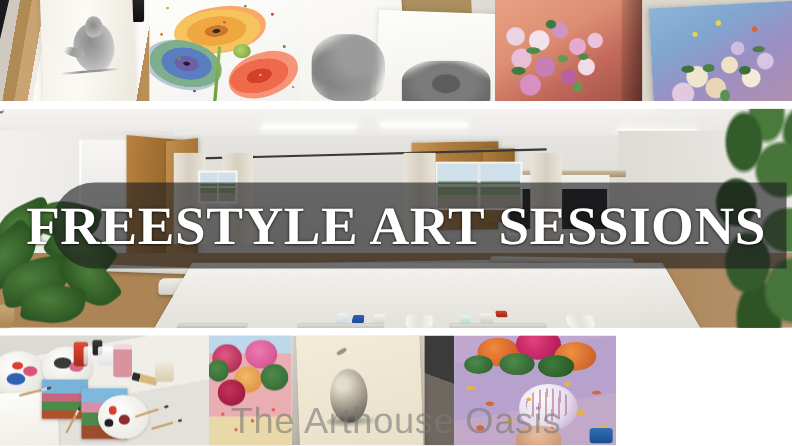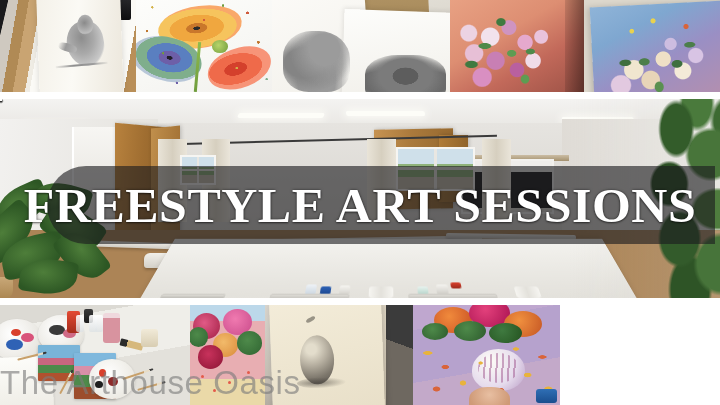--- a/index.html
+++ b/index.html
@@ -413,21 +413,21 @@
       radial-gradient(ellipse at 92% 84%, #e8b33c 0 1.8%, transparent 2.4%);
   }
   .hand{ position:absolute; left:38%; bottom:-8%; width:28%; height:26%;
     background:radial-gradient(ellipse at 50% 30%, #e8bfa2, #cf9a77 70%); border-radius:45% 45% 30% 30%; }
   .phone-corner{ position:absolute; right:2%; bottom:2%; width:14%; height:14%;
     background:linear-gradient(180deg,#2f6fb5,#1a4e8e); border-radius:3px; }
 
   
   #watermark{
     position:absolute; left:0; top:364px; width:720px;
-    text-align:left;
+    text-align:center;
     font-family:"Liberation Sans", sans-serif;
     font-weight:300;
     font-size:33px;
     letter-spacing:.6px;
     color:rgba(122,122,122,.62);
     white-space:nowrap;
     pointer-events:none;
   }
 
   .gap{ position:absolute; left:0; width:720px; background:#fff; }

